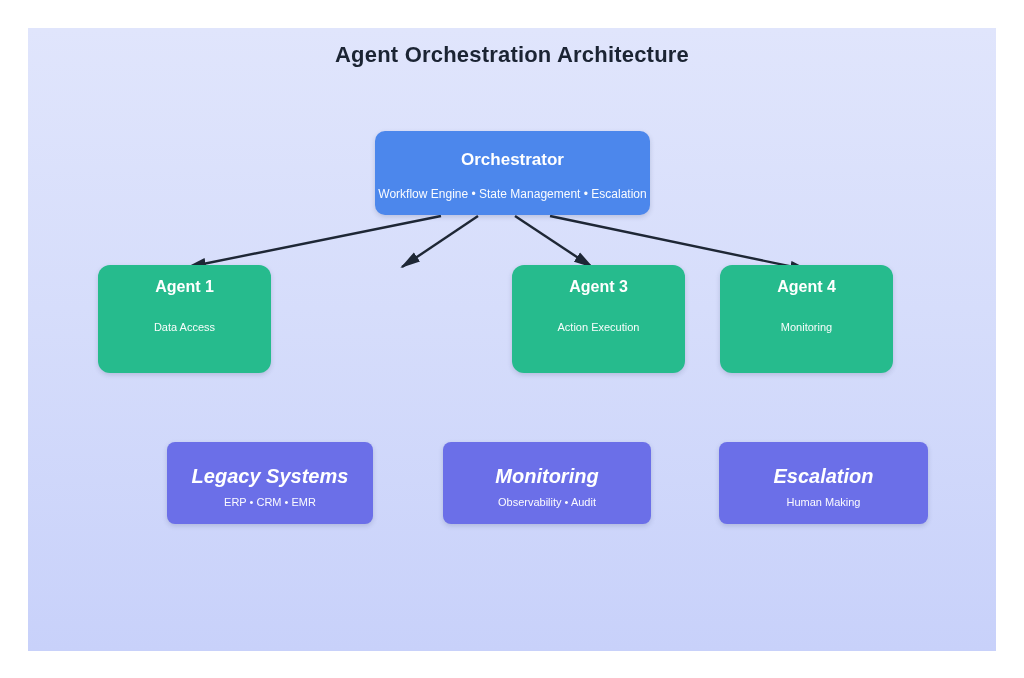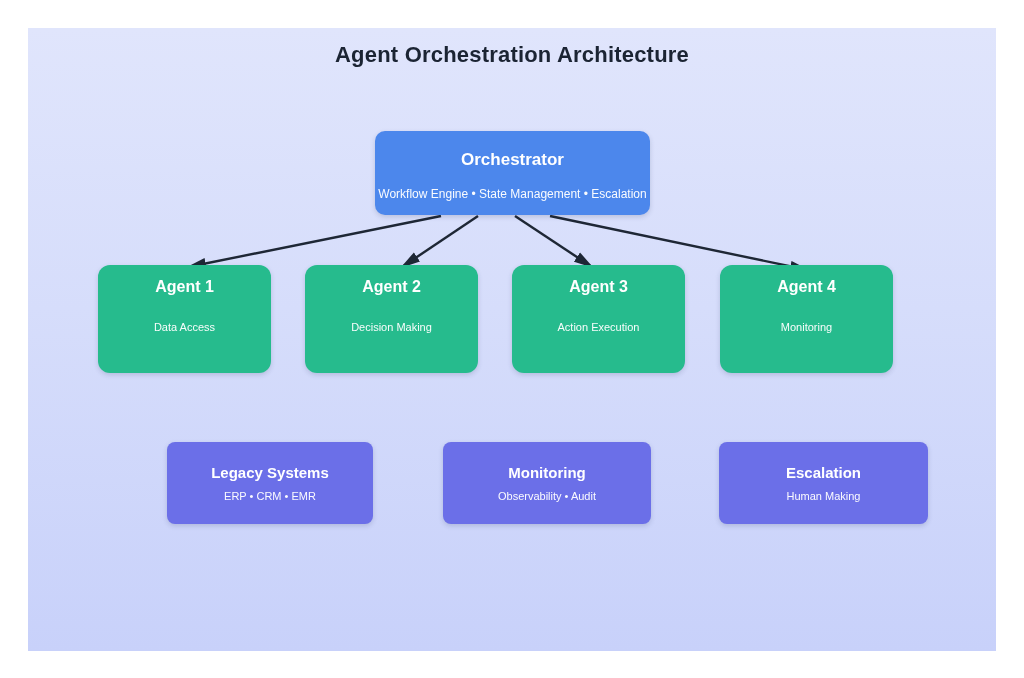--- a/index.html
+++ b/index.html
@@ -87,21 +87,21 @@
   .agent-4 { left: 692px; }
   .system {
     top: 414px;
     width: 208px;
     height: 82px;
     background: #6b6fe8;
     border-radius: 8px;
     padding-top: 22px;
     gap: 8px;
   }
-  .system .node-title { font-size: 15px; }
+  .system .node-title { font-size: 20px; font-style: italic; }
   .system .node-subtitle { font-size: 11px; }
   .system-1 { left: 139px; width: 206px; }
   .system-2 { left: 415px; }
   .system-3 { left: 691px; width: 209px; }
 </style>
 </head>
 <body>
 
 <div class="stage">
 
@@ -121,24 +121,20 @@
 
   <div class="node orchestrator">
     <div class="node-title">Orchestrator</div>
     <div class="node-subtitle">Workflow Engine • State Management • Escalation</div>
   </div>
 
   <div class="node agent agent-1">
     <div class="node-title">Agent 1</div>
     <div class="node-subtitle">Data Access</div>
   </div>
-  <div class="node agent agent-2">
-    <div class="node-title">Agent 2</div>
-    <div class="node-subtitle">Decision Making</div>
-  </div>
   <div class="node agent agent-3">
     <div class="node-title">Agent 3</div>
     <div class="node-subtitle">Action Execution</div>
   </div>
   <div class="node agent agent-4">
     <div class="node-title">Agent 4</div>
     <div class="node-subtitle">Monitoring</div>
   </div>
 
   <div class="node system system-1">

